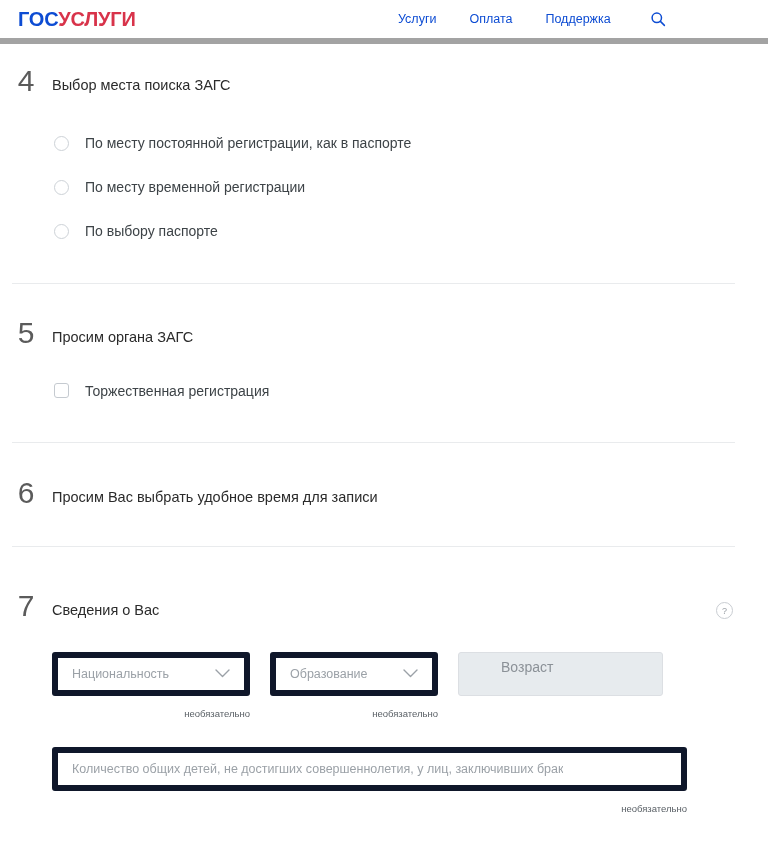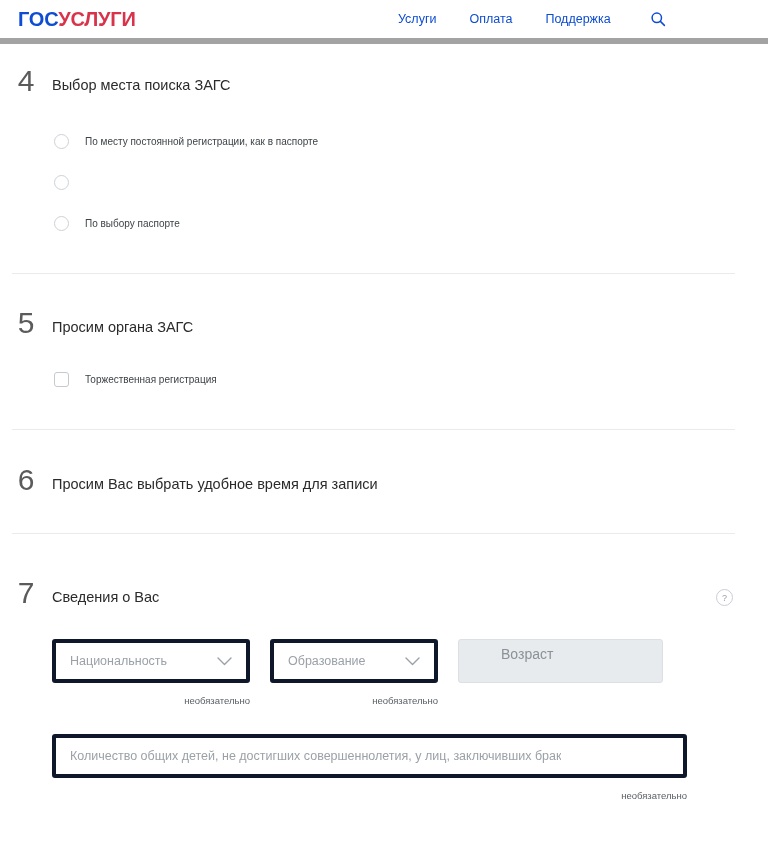--- a/index.html
+++ b/index.html
@@ -136,36 +136,36 @@
   .check-mark {
     width: 15px;
     height: 15px;
     border-radius: 3px;
     border: 1px solid #c5cad0;
     background: #fff;
     flex: 0 0 15px;
     box-sizing: border-box;
   }
   .option-label {
-    font-size: 10px;
+    font-size: 14px;
     color: #3d4347;
     line-height: 1.3;
     text-align: center;
   }
 
   
   .fields-row {
     display: flex;
     align-items: flex-start;
     padding-left: 52px;
     gap: 20px;
   }
   .field-wrap { position: relative; }
   .field {
-    border: 4px solid #0f172a;
+    border: 6px solid #0f172a;
     border-radius: 3px;
     background: #fff;
     box-sizing: border-box;
     height: 44px;
     display: flex;
     align-items: center;
     padding: 0 14px;
     cursor: pointer;
     position: relative;
   }
@@ -234,20 +234,21 @@
       <div class="section-title">Выбор места поиска ЗАГС</div>
     </div>
     <div style="height:38px;"></div>
     <div class="option-row">
       <span class="radio-mark"></span>
       <span class="option-label">По месту постоянной регистрации, как в паспорте</span>
     </div>
     <div style="height:26px;"></div>
     <div class="option-row">
       <span class="radio-mark"></span>
+      <span class="option-label">По месту временной регистрации</span>
     </div>
     <div style="height:26px;"></div>
     <div class="option-row">
       <span class="radio-mark"></span>
       <span class="option-label">По выбору паспорте</span>
     </div>
   </div>
 
   <div style="height:42px;"></div>
   <div class="divider"></div>

